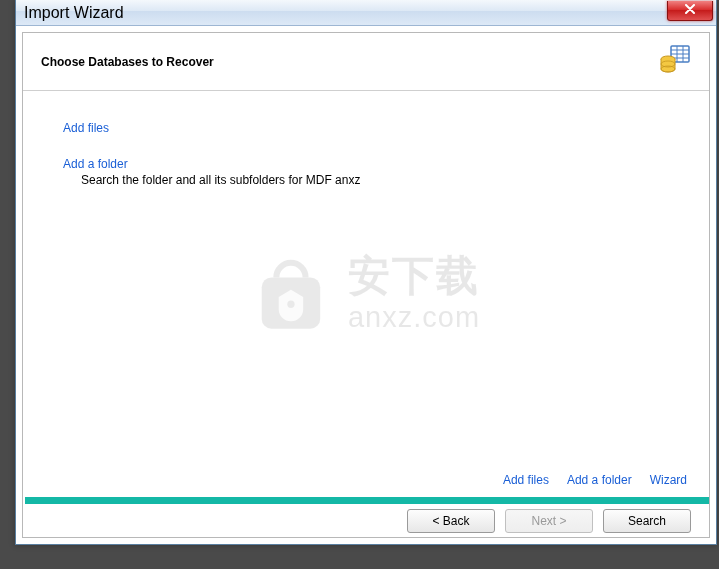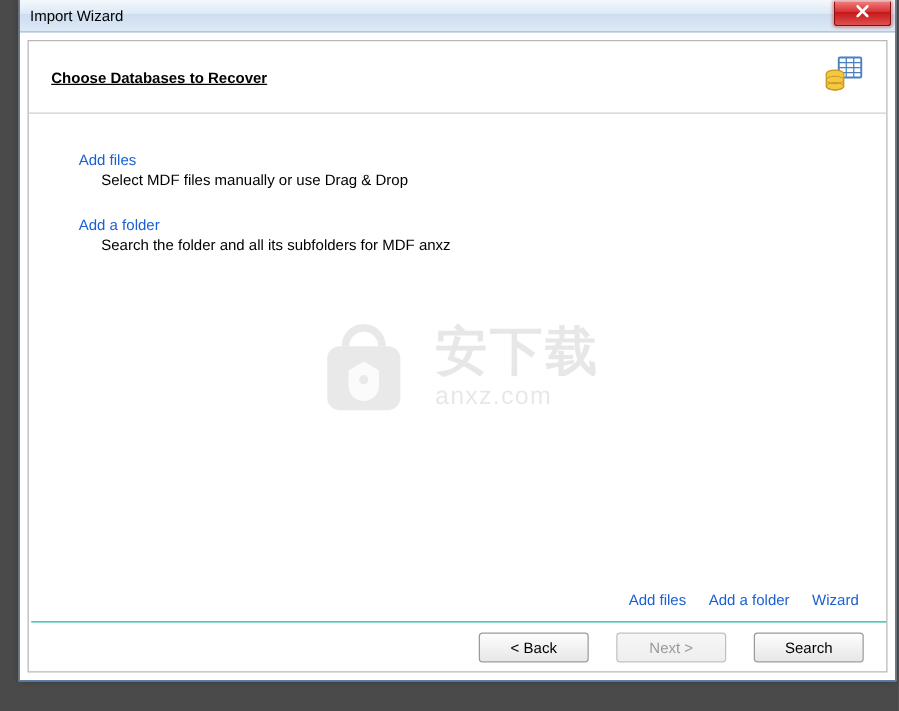--- a/index.html
+++ b/index.html
@@ -7,32 +7,32 @@
   .outer-window {
     position: absolute; left: 15px; top: 0; width: 702px; height: 545px;
     background: #fff; border: 1px solid #5a7fa0; border-top: none;
     box-shadow: 0 0 6px rgba(0,0,0,0.3);
   }
   .titlebar {
     height: 26px; display: flex; align-items: center; justify-content: space-between;
     background: linear-gradient(to bottom, #f4f8fc 0%, #dce8f5 45%, #cdddf0 46%, #dde9f7 100%);
     border-bottom: 1px solid #9db6d3; padding-left: 8px;
   }
-  .titlebar-title { color: #000; font-size: 12px; }
+  .titlebar-title { color: #000; font-size: 16px; }
   .close-btn {
     width: 46px; height: 20px; margin-right: 3px; margin-top: -4px;
     background: linear-gradient(to bottom, #f08080 0%, #d93030 45%, #c31818 46%, #e05050 100%);
     border: 1px solid #8a1010; border-top: none; border-radius: 0 0 3px 3px;
     display: flex; align-items: center; justify-content: center; cursor: pointer;
     box-shadow: 0 0 3px rgba(200,60,60,0.8);
   }
   .close-x { color: #fff; font-weight: bold; font-size: 11px; text-shadow: 0 0 2px rgba(0,0,0,0.5); }
   .dialog-body {
     position: absolute; left: 6px; top: 32px; right: 6px; bottom: 6px;
-    background: #fff; border: 1px solid #b8b8b8; text-decoration: underline;
+    background: #fff; border: 1px solid #b8b8b8;
   }
   .header-area {
     height: 58px; border-bottom: 1px solid #cfcfcf;
     display: flex; align-items: center; justify-content: space-between;
     padding: 0 18px;
   }
   .header-title { font-weight: bold; font-size: 12px; color: #000; }
   .header-icon svg { width: 32px; height: 32px; }
   .content-area {
     position: absolute; top: 58px; left: 0; right: 0; bottom: 40px;
@@ -40,43 +40,43 @@
   }
   .option { margin-bottom: 22px; }
   .option-link { color: #1a5fd6; font-size: 12px; cursor: pointer; }
   .option-desc { color: #000; font-size: 12px; margin-left: 18px; margin-top: 2px; }
   .action-links {
     position: absolute; right: 22px; bottom: 10px; display: flex; gap: 18px;
   }
   .action-link { color: #1a5fd6; font-size: 12px; cursor: pointer; }
   .footer-area {
     position: absolute; bottom: 0; left: 2px; right: 0; height: 40px;
-    border-top: 1px solid #14b8a6;
-    display: flex; align-items: center; justify-content: flex-end; gap: 22px;
+    border-top: 7px solid #14b8a6;
+    display: flex; align-items: center; justify-content: flex-end; gap: 10px;
     padding-right: 18px;
   }
   .wiz-btn {
     width: 88px; height: 24px; font-size: 12px; font-family: inherit;
     background: linear-gradient(to bottom, #fdfdfd, #e7e7e7);
     border: 1px solid #9a9a9a; border-radius: 3px; cursor: pointer;
   }
   .wiz-btn:disabled {
     color: #9a9a9a; cursor: default;
     background: linear-gradient(to bottom, #f6f6f6, #eee);
     border-color: #c0c0c0;
   }
   .watermark {
     position: absolute; left: 50%; top: 50%; transform: translate(-50%, -50%);
     opacity: 0.12; pointer-events: none; text-align: center;
     display: flex; align-items: center; gap: 18px;
   }
   .wm-bag { width: 78px; height: 78px; }
   .wm-text { display: flex; flex-direction: column; align-items: flex-start; color: #444; }
   .wm-cn { font-size: 42px; font-weight: bold; letter-spacing: 2px; line-height: 1; }
-  .wm-url { font-size: 20px; letter-spacing: 1px; margin-top: 4px; }
+  .wm-url { font-size: 29px; letter-spacing: 1px; margin-top: 4px; }
 </style>
 </head>
 <body>
 
 <div class="outer-window">
   <div class="titlebar">
     <span class="titlebar-title">Import Wizard</span>
     <div class="close-btn">
       <span class="close-x">
         <svg width="10" height="10" viewBox="0 0 10 10">
@@ -101,21 +101,20 @@
           <path d="M2 15 v10 a7 3 0 0 0 14 0 v-10" fill="#f4c842" stroke="#c89820" stroke-width="1"></path>
           <ellipse cx="9" cy="25" rx="7" ry="3" fill="none" stroke="#c89820" stroke-width="0.8"></ellipse>
           <ellipse cx="9" cy="20" rx="7" ry="3" fill="none" stroke="#c89820" stroke-width="0.8"></ellipse>
         </svg>
       </div>
     </div>
 
     <div class="content-area">
       <div class="option">
         <span class="option-link">Add files</span>
-        <div class="option-desc">Select MDF files manually or use Drag &amp; Drop</div>
       </div>
       <div class="option">
         <span class="option-link">Add a folder</span>
         <div class="option-desc">Search the folder and all its subfolders for MDF anxz</div>
       </div>
 
       <div class="watermark">
         <svg class="wm-bag" viewBox="0 0 64 64">
           <path d="M20 18 a12 12 0 0 1 24 0" fill="none" stroke="#555" stroke-width="5"></path>
           <rect x="8" y="18" width="48" height="42" rx="8" fill="#555"></rect>

